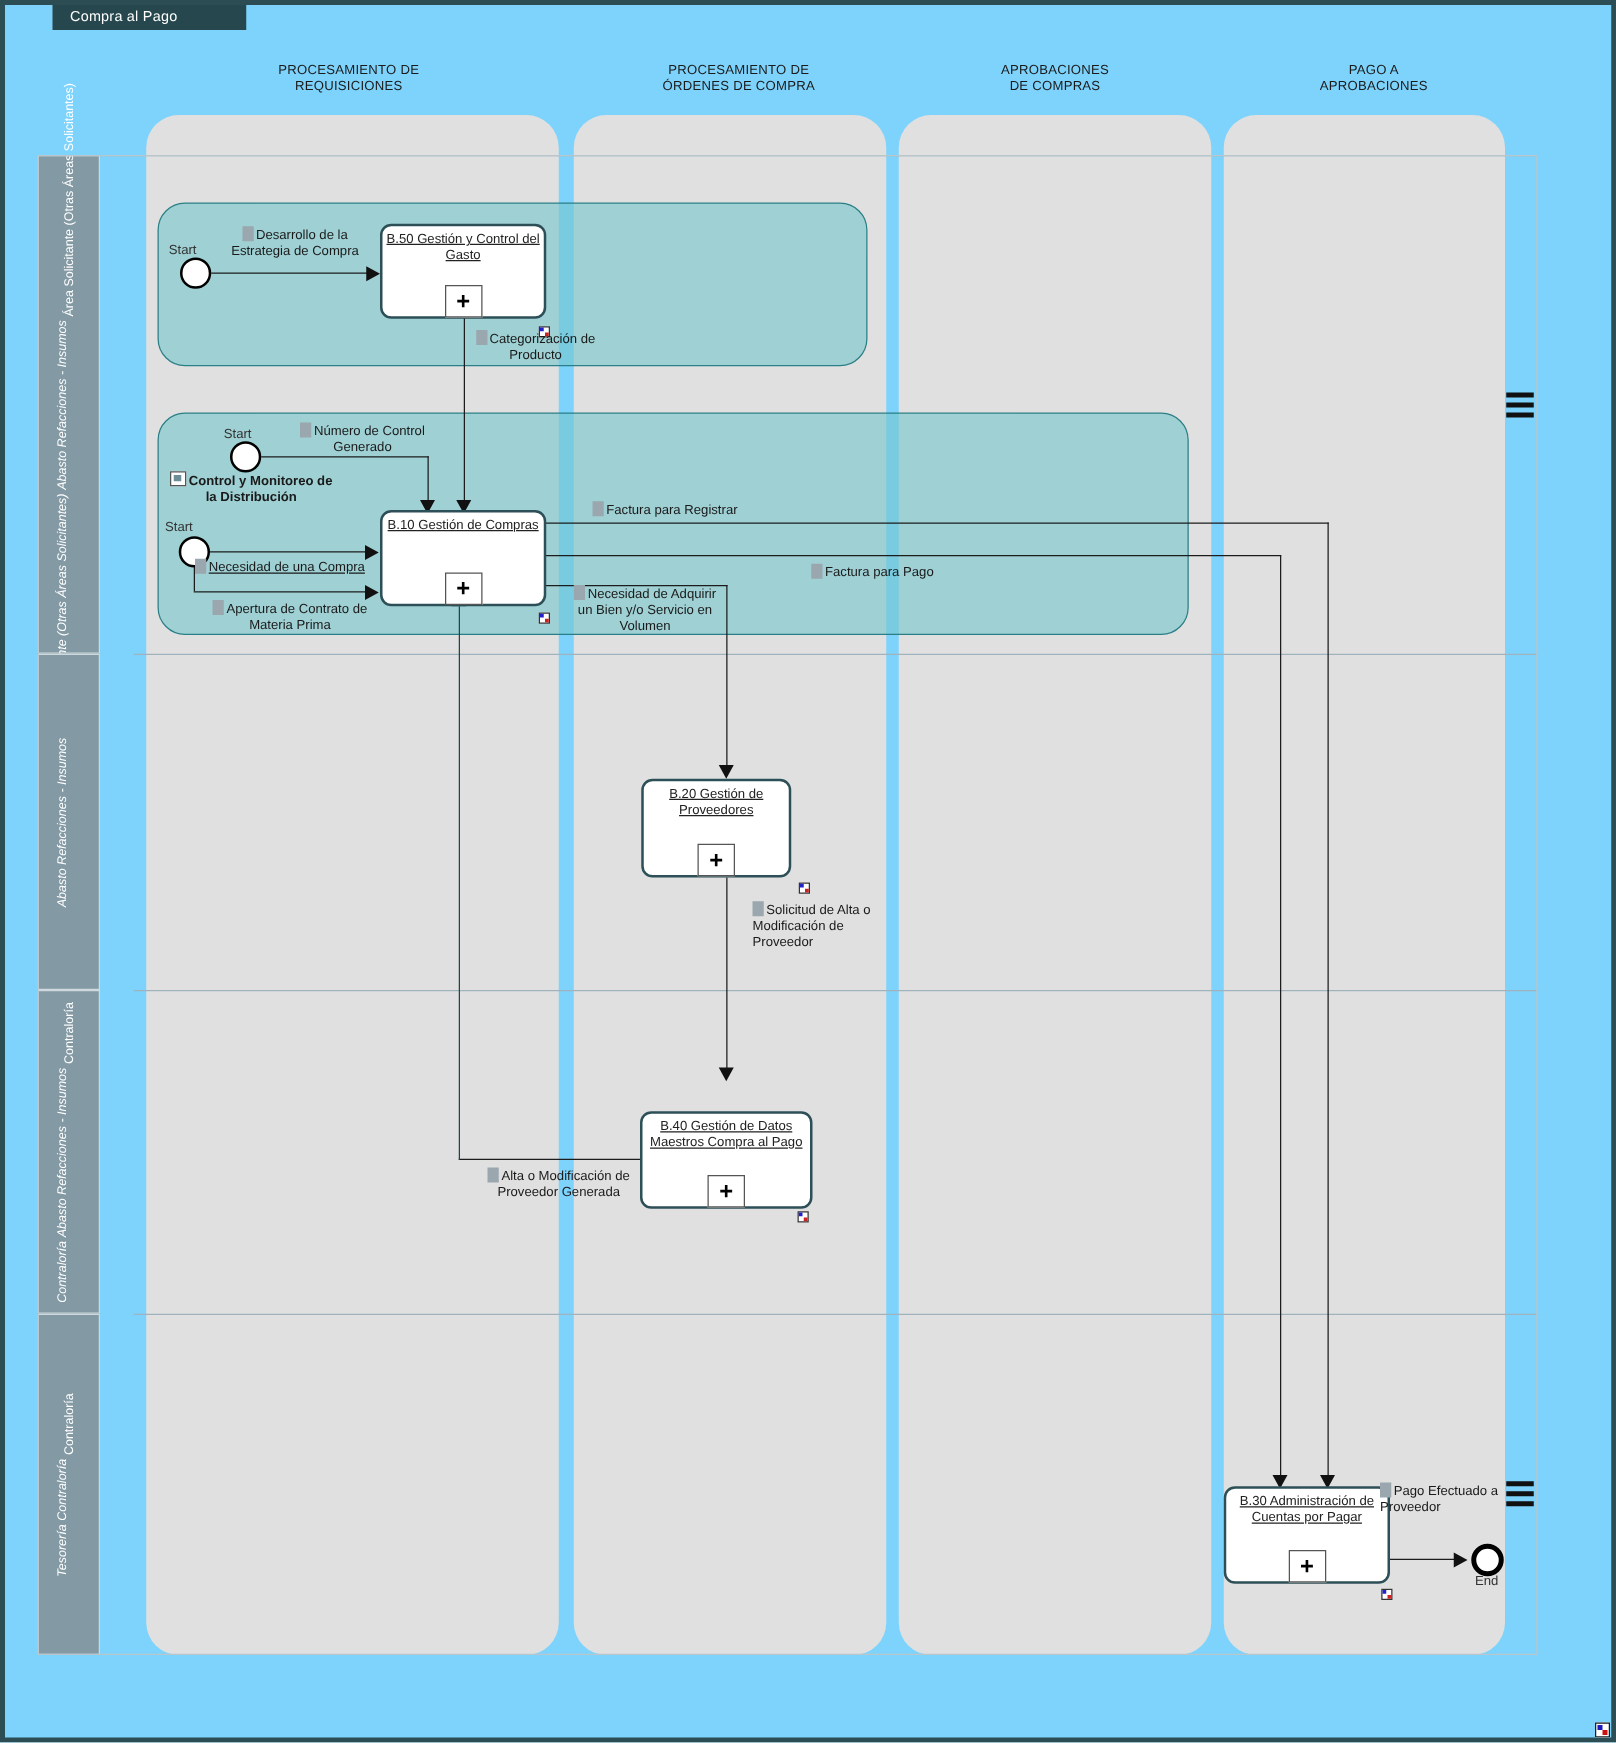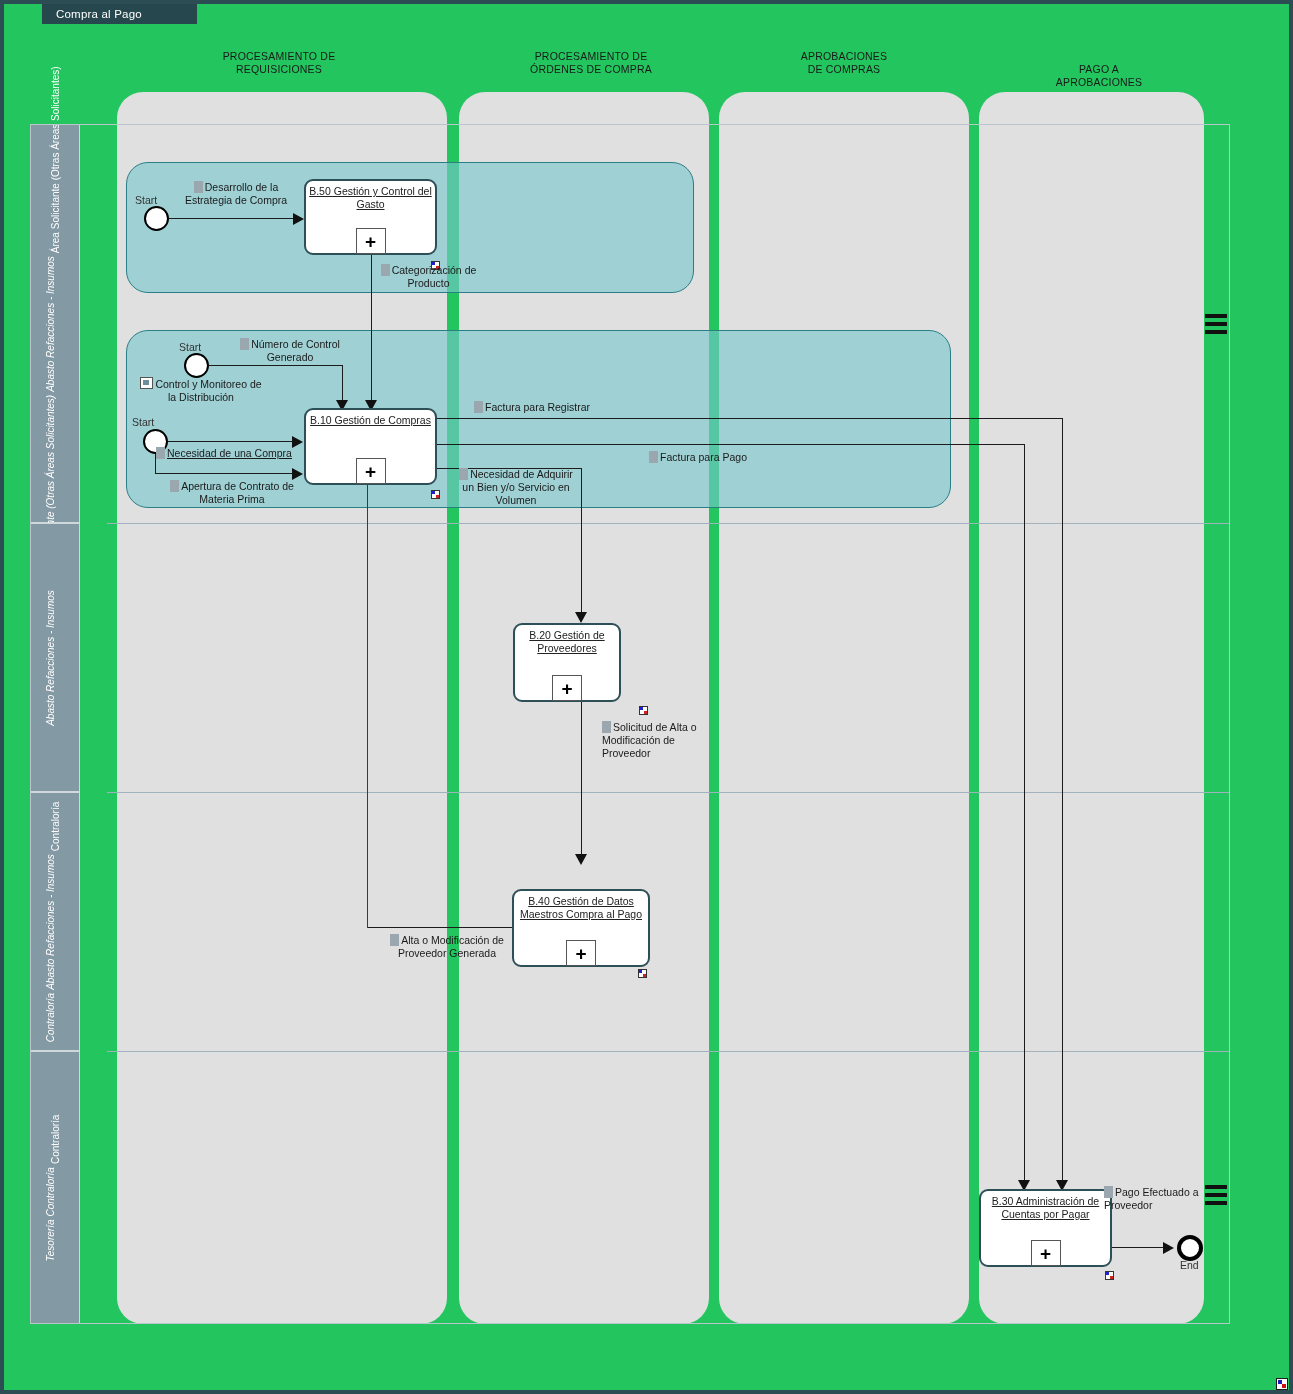--- a/index.html
+++ b/index.html
@@ -1,17 +1,17 @@
 <!DOCTYPE html>
 <html><head>
 <meta charset="utf-8">
 <style>
   html,body{margin:0;padding:0;background:#ffffff;}
   body{font-family:"Liberation Sans","DejaVu Sans",sans-serif;}
-  #canvas{position:relative;width:1293px;height:1394px;overflow:hidden;background:#22c55e;
+  #canvas{position:relative;width:1293px;height:1394px;overflow:hidden;background:#7dd3fc;
           border:4px solid #2b4d53;box-sizing:border-box;}
 
   
   .title-tab{position:absolute;left:38px;top:0px;width:155px;height:20px;background:#26474d;
              color:#fff;font-size:11.5px;line-height:20px;padding-left:14px;box-sizing:border-box;
              letter-spacing:.2px;}
 
   
   .col-head{position:absolute;text-align:center;font-size:10.5px;color:#1a1a1a;line-height:13px;
             letter-spacing:.2px;}
@@ -92,21 +92,21 @@
     <div>REQUISICIONES</div>
   </div>
   <div class="col-head" style="left:482px;top:46px;width:210px;">
     <div>PROCESAMIENTO DE</div>
     <div>ÓRDENES DE COMPRA</div>
   </div>
   <div class="col-head" style="left:740px;top:46px;width:200px;">
     <div>APROBACIONES</div>
     <div>DE COMPRAS</div>
   </div>
-  <div class="col-head" style="left:1000px;top:59px;width:190px;">
+  <div class="col-head" style="left:1000px;top:46px;width:190px;">
     <div>PAGO A</div>
     <div>APROBACIONES</div>
   </div>
 
   <div class="phase-band" style="left:113px;top:88px;width:330px;height:1232px;"></div>
   <div class="phase-band" style="left:455px;top:88px;width:250px;height:1232px;"></div>
   <div class="phase-band" style="left:715px;top:88px;width:250px;height:1232px;"></div>
   <div class="phase-band" style="left:975px;top:88px;width:225px;height:1232px;"></div>
 
   <div class="lane-body" style="left:76px;top:120px;width:1150px;height:399px;"></div>
@@ -232,21 +232,21 @@
     <div class="plus">+</div>
   </div>
   <div class="corner-mark" style="left:427px;top:257px;"></div>
 
   <div class="task" style="left:300px;top:404px;width:133px;height:77px;">
     <div class="task-label">B.10 Gestión de Compras</div>
     <div class="plus">+</div>
   </div>
   <div class="corner-mark" style="left:427px;top:486px;"></div>
 
-  <div class="task" style="left:509px;top:619px;width:108px;height:79px;">
+  <div class="task" style="left:509px;top:619px;width:120px;height:79px;">
     <div class="task-label">B.20 Gestión de Proveedores</div>
     <div class="plus">+</div>
   </div>
   <div class="corner-mark" style="left:635px;top:702px;"></div>
 
   <div class="task" style="left:508px;top:885px;width:138px;height:78px;">
     <div class="task-label">B.40 Gestión de Datos Maestros Compra al Pago</div>
     <div class="plus">+</div>
   </div>
   <div class="corner-mark" style="left:634px;top:965px;"></div>
@@ -262,21 +262,21 @@
   </div>
 
   <div class="dataobj" style="left:372px;top:260px;width:105px;text-align:center;">
     <span class="doc"></span><span>Categorización de Producto</span>
   </div>
 
   <div class="dataobj" style="left:226px;top:334px;width:120px;text-align:center;">
     <span class="doc"></span><span>Número de Control Generado</span>
   </div>
 
-  <div class="dataobj" style="left:132px;top:373px;width:130px;text-align:center;">
+  <div class="dataobj" style="left:132px;top:373px;width:130px;text-align:center;font-weight:bold;">
     <span class="docio"></span><span>Control y Monitoreo de la Distribución</span>
   </div>
 
   <div class="dataobj" style="left:152px;top:443px;width:145px;text-align:left;text-decoration:underline;">
     <span class="doc"></span><span>Necesidad de una Compra</span>
   </div>
 
   <div class="dataobj" style="left:158px;top:476px;width:140px;text-align:center;">
     <span class="doc"></span><span>Apertura de Contrato de Materia Prima</span>
   </div>

